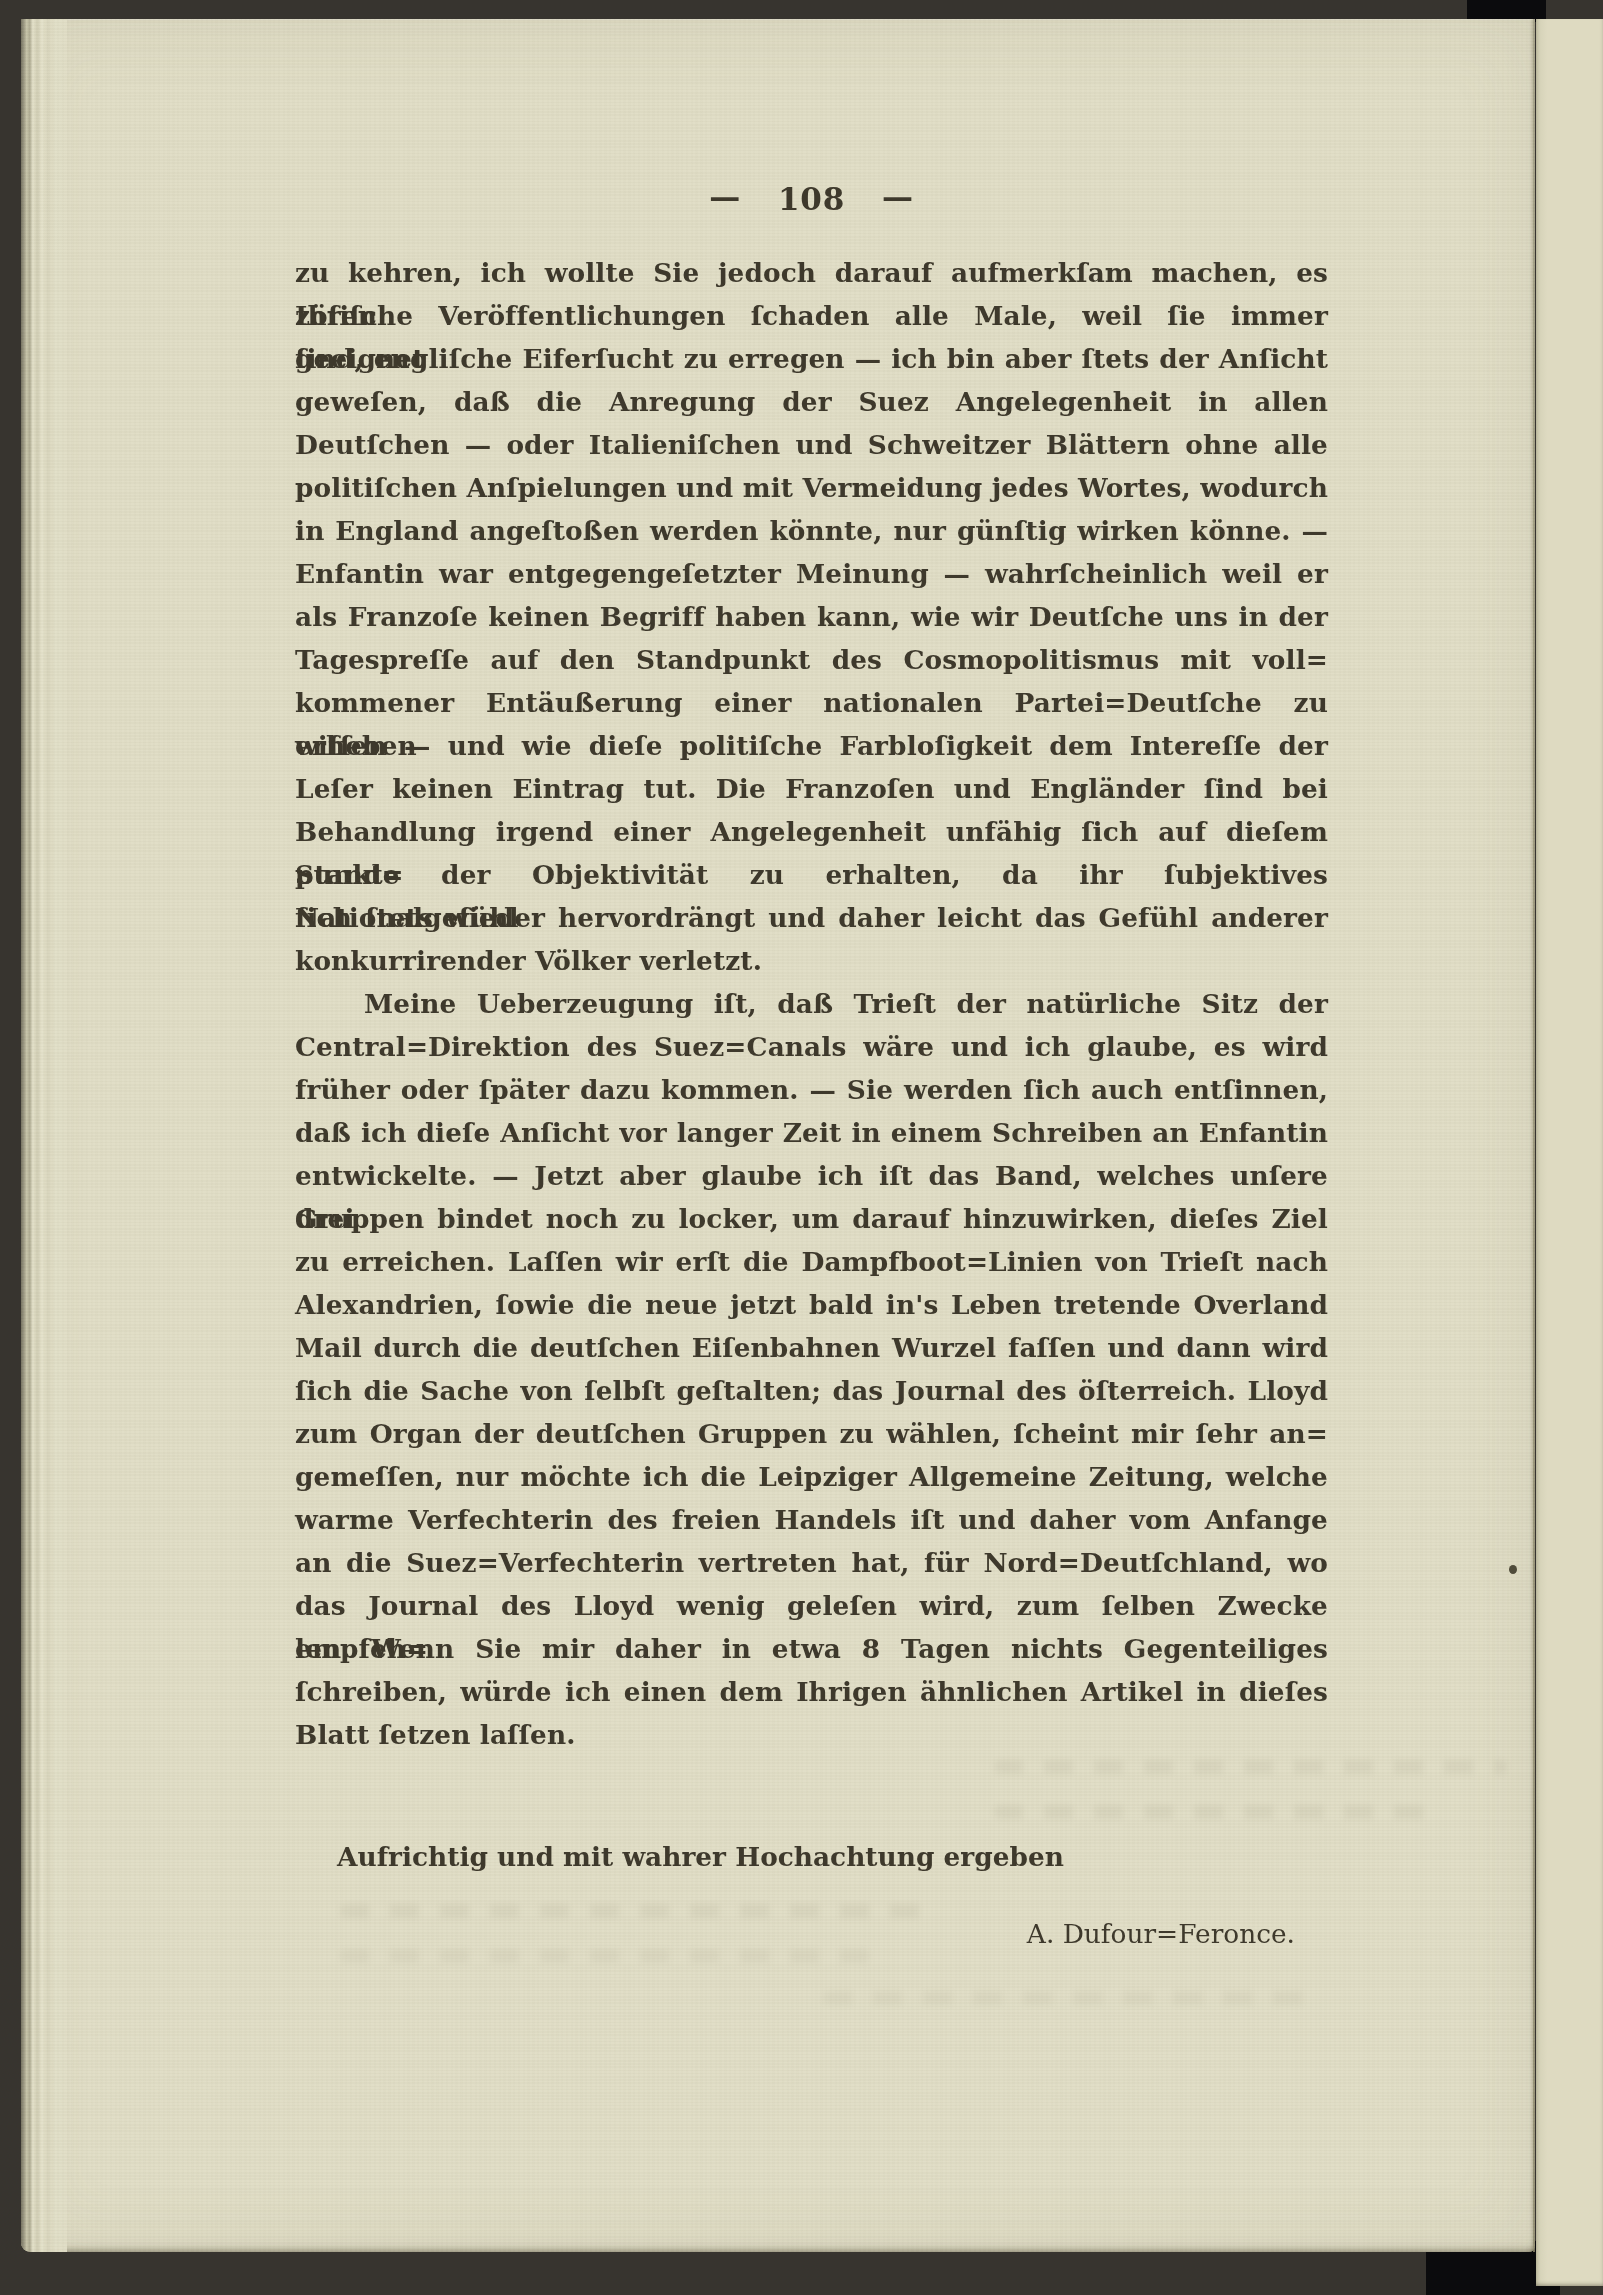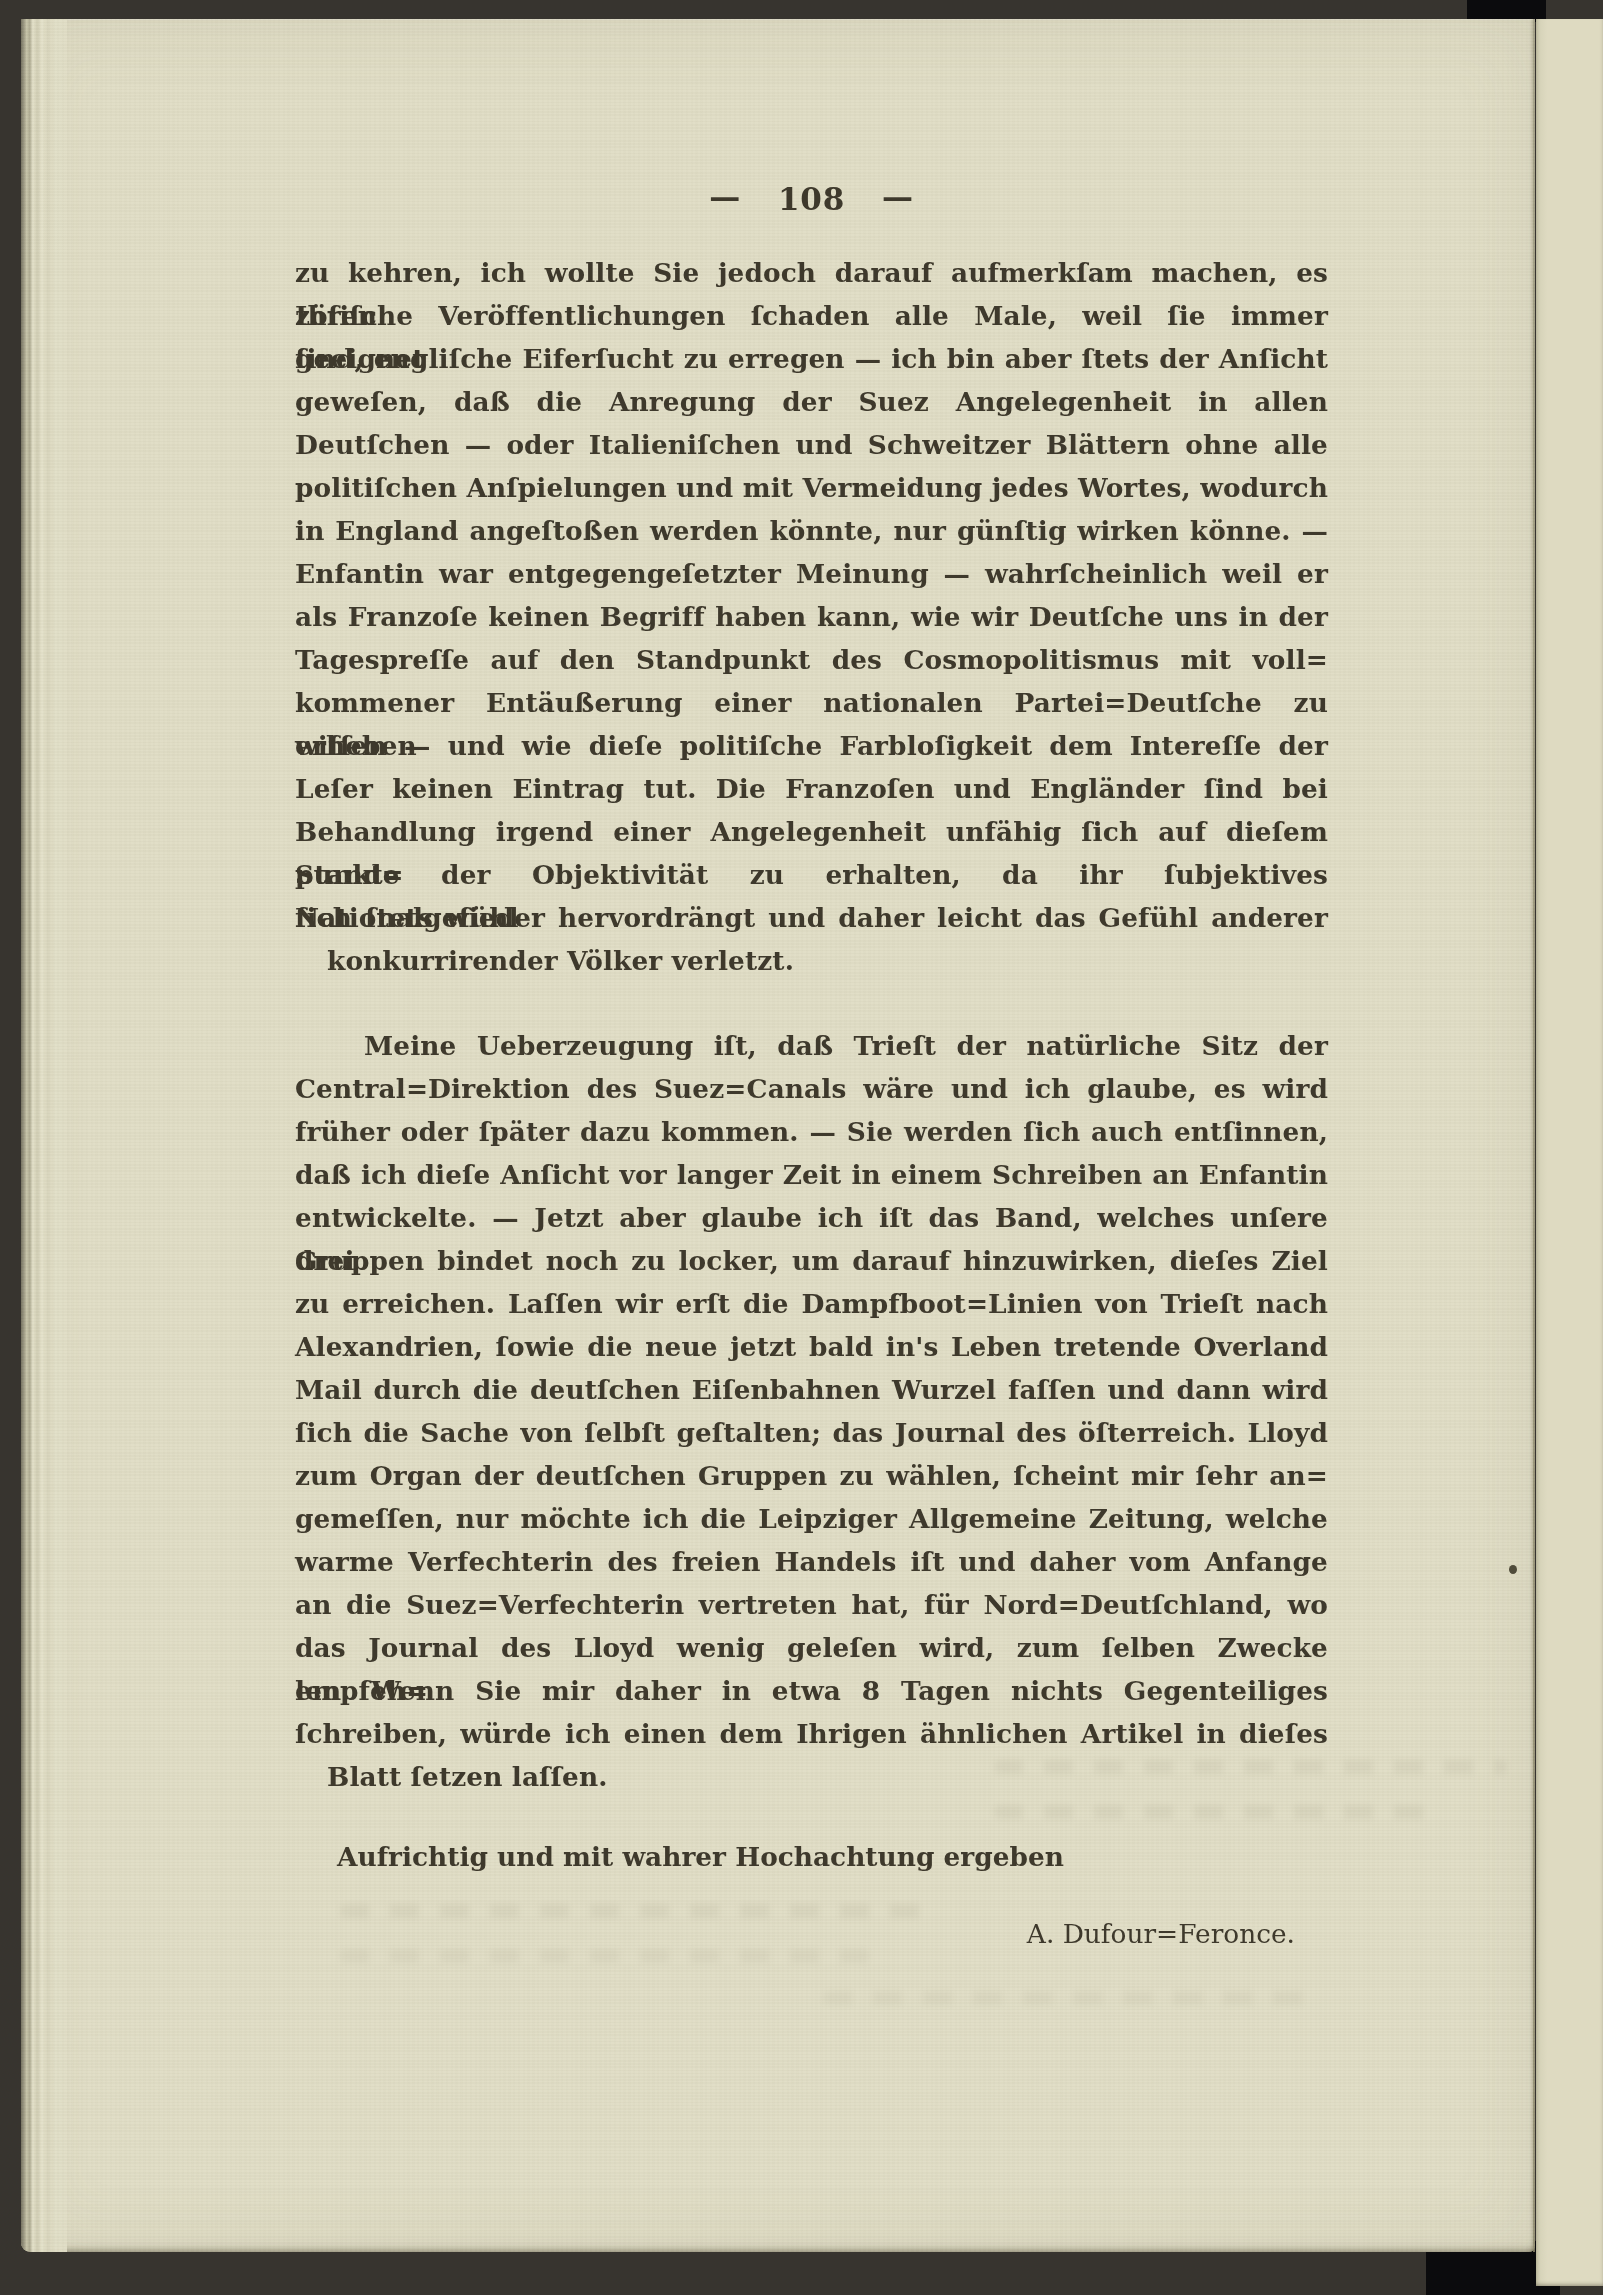--- a/index.html
+++ b/index.html
@@ -66,22 +66,22 @@
   .page-number-row .dash{margin:0 37px;position:relative;top:-2.4px;font-weight:700;}
   .page-number-row .num{font-family:"DejaVu Serif","Liberation Serif",serif;}
   .letter-body{
     position:absolute;left:274px;top:232px;width:1033px;
     font-size:26.4px;font-weight:700;letter-spacing:0.1px;
   }
   .letter-body .line{
     line-height:43px;height:43px;white-space:nowrap0;
     text-align:justify;text-align-last:justify;
   }
-  .letter-body .line.no-just{text-align-last:left;margin-left:32px;}
-  .letter-body .line.indent{padding-left:69px;margin-top:42px;}
+  .letter-body .line.no-just{text-align-last:left;}
+  .letter-body .line.indent{padding-left:69px;}
   .closing-line{
     position:absolute;left:316px;top:1816px;width:962px;
     font-size:26.4px;font-weight:700;line-height:43px;
   }
   .signature-line{
     position:absolute;left:793px;top:1893px;width:481px;
     text-align:right;font-size:26.4px;font-weight:400;line-height:43px;
   }
 </style>
 </head>

